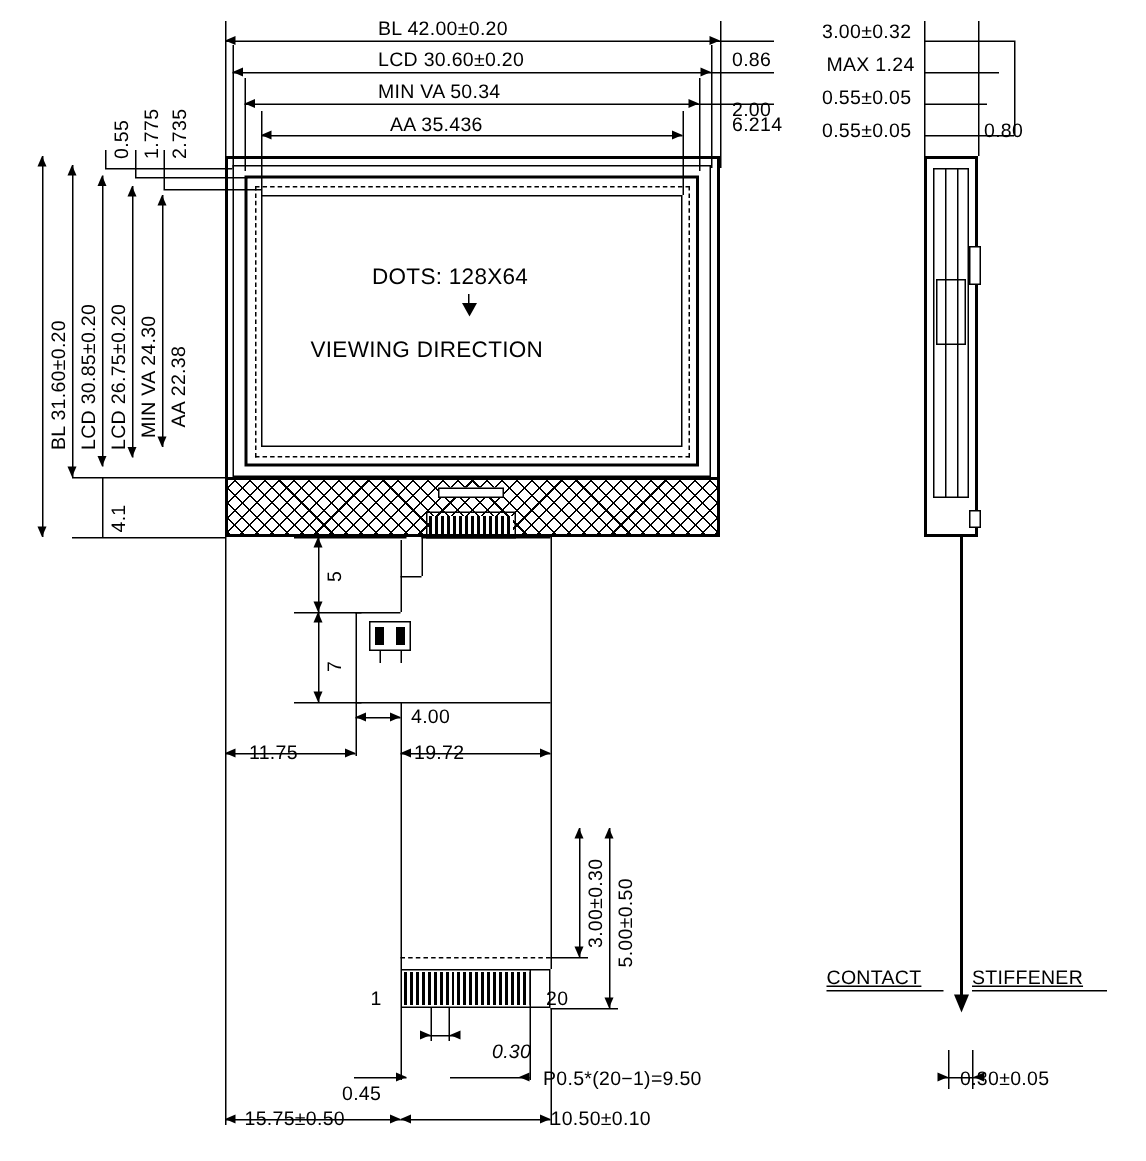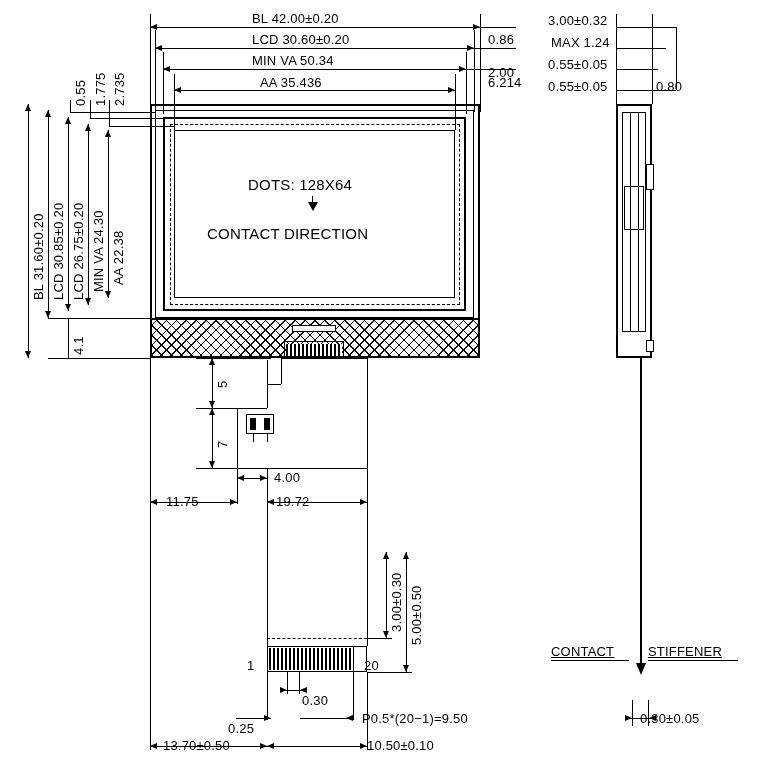--- a/index.html
+++ b/index.html
@@ -98,21 +98,21 @@
 
   <div class="box2" style="left:163px;top:117px;width:303px;height:194px;"></div>
 
   <div class="dash" style="left:170px;top:124px;width:290px;height:181px;"></div>
 
   <div class="screen" style="left:174px;top:130px;width:281px;height:168px;">
   </div>
   <div class="lbl big" style="left:248px;top:178px;">DOTS:   128X64</div>
   <div class="arrowdown" style="left:308px;top:202px;"></div>
   <div class="ln v" style="left:312px;top:196px;height:10px;"></div>
-  <div class="lbl big" style="left:207px;top:227px;">CONTACT  DIRECTION</div>
+  <div class="lbl big" style="left:207px;top:227px;">VIEWING  DIRECTION</div>
 
   <div class="hatch" style="left:150px;top:318px;width:330px;height:40px;"></div>
   <div class="box" style="left:292px;top:325px;width:44px;height:7px;background:#fff;"></div>
   <div class="pinband" style="left:286px;top:344px;width:56px;height:12px;"></div>
   <div class="box" style="left:284px;top:341px;width:60px;height:18px;"></div>
 
   <div class="lbl rot" style="left:32px;top:300px;">BL  31.60±0.20</div>
   <div class="lbl rot" style="left:52px;top:300px;">LCD  30.85±0.20</div>
   <div class="lbl rot" style="left:72px;top:300px;">LCD  26.75±0.20</div>
   <div class="lbl rot" style="left:92px;top:292px;">MIN VA  24.30</div>
@@ -208,36 +208,36 @@
   <div class="arrowup" style="left:402.5px;top:552px;"></div>
   <div class="arrowdn" style="left:402.5px;top:665px;"></div>
   <div class="ln h" style="left:367px;top:638px;width:25px;"></div>
   <div class="ln h" style="left:367px;top:672px;width:45px;"></div>
 
   <div class="ln v" style="left:287px;top:672px;height:22px;"></div>
   <div class="ln v" style="left:299px;top:672px;height:22px;"></div>
   <div class="ln h" style="left:281px;top:690px;width:24px;"></div>
   <div class="arrowright" style="left:280px;top:686.5px;"></div>
   <div class="arrowleft" style="left:300px;top:686.5px;"></div>
-  <div class="lbl" style="left:302px;top:694px;">0.30</div>
+  <div class="lbl" style="left:328px;top:694px;font-style:italic;">0.30</div>
 
   <div class="ln h" style="left:236px;top:718px;width:35px;"></div>
   <div class="arrowright" style="left:264px;top:714.5px;"></div>
-  <div class="lbl" style="left:228px;top:722px;">0.25</div>
+  <div class="lbl" style="left:228px;top:722px;">0.45</div>
   <div class="ln v" style="left:267px;top:672px;height:48px;"></div>
   <div class="ln v" style="left:353px;top:672px;height:48px;"></div>
 
   <div class="ln h" style="left:300px;top:718px;width:53px;"></div>
   <div class="arrowleft" style="left:346px;top:714.5px;"></div>
   <div class="lbl" style="left:362px;top:712px;">P0.5*(20−1)=9.50</div>
 
   <div class="ln h" style="left:150px;top:746px;width:117px;"></div>
   <div class="arrowleft" style="left:150px;top:742.5px;"></div>
   <div class="arrowright" style="left:260px;top:742.5px;"></div>
-  <div class="lbl" style="left:163px;top:739px;">13.70±0.50</div>
+  <div class="lbl" style="left:163px;top:739px;">15.75±0.50</div>
 
   <div class="ln h" style="left:267px;top:746px;width:100px;"></div>
   <div class="arrowleft" style="left:267px;top:742.5px;"></div>
   <div class="arrowright" style="left:360px;top:742.5px;"></div>
   <div class="lbl" style="left:367px;top:739px;">10.50±0.10</div>
 
   <div class="ln v" style="left:150px;top:504px;height:246px;"></div>
   <div class="ln v" style="left:367px;top:672px;height:78px;"></div>
 
   <div class="lbl" style="left:548px;top:14px;">3.00±0.32</div>

